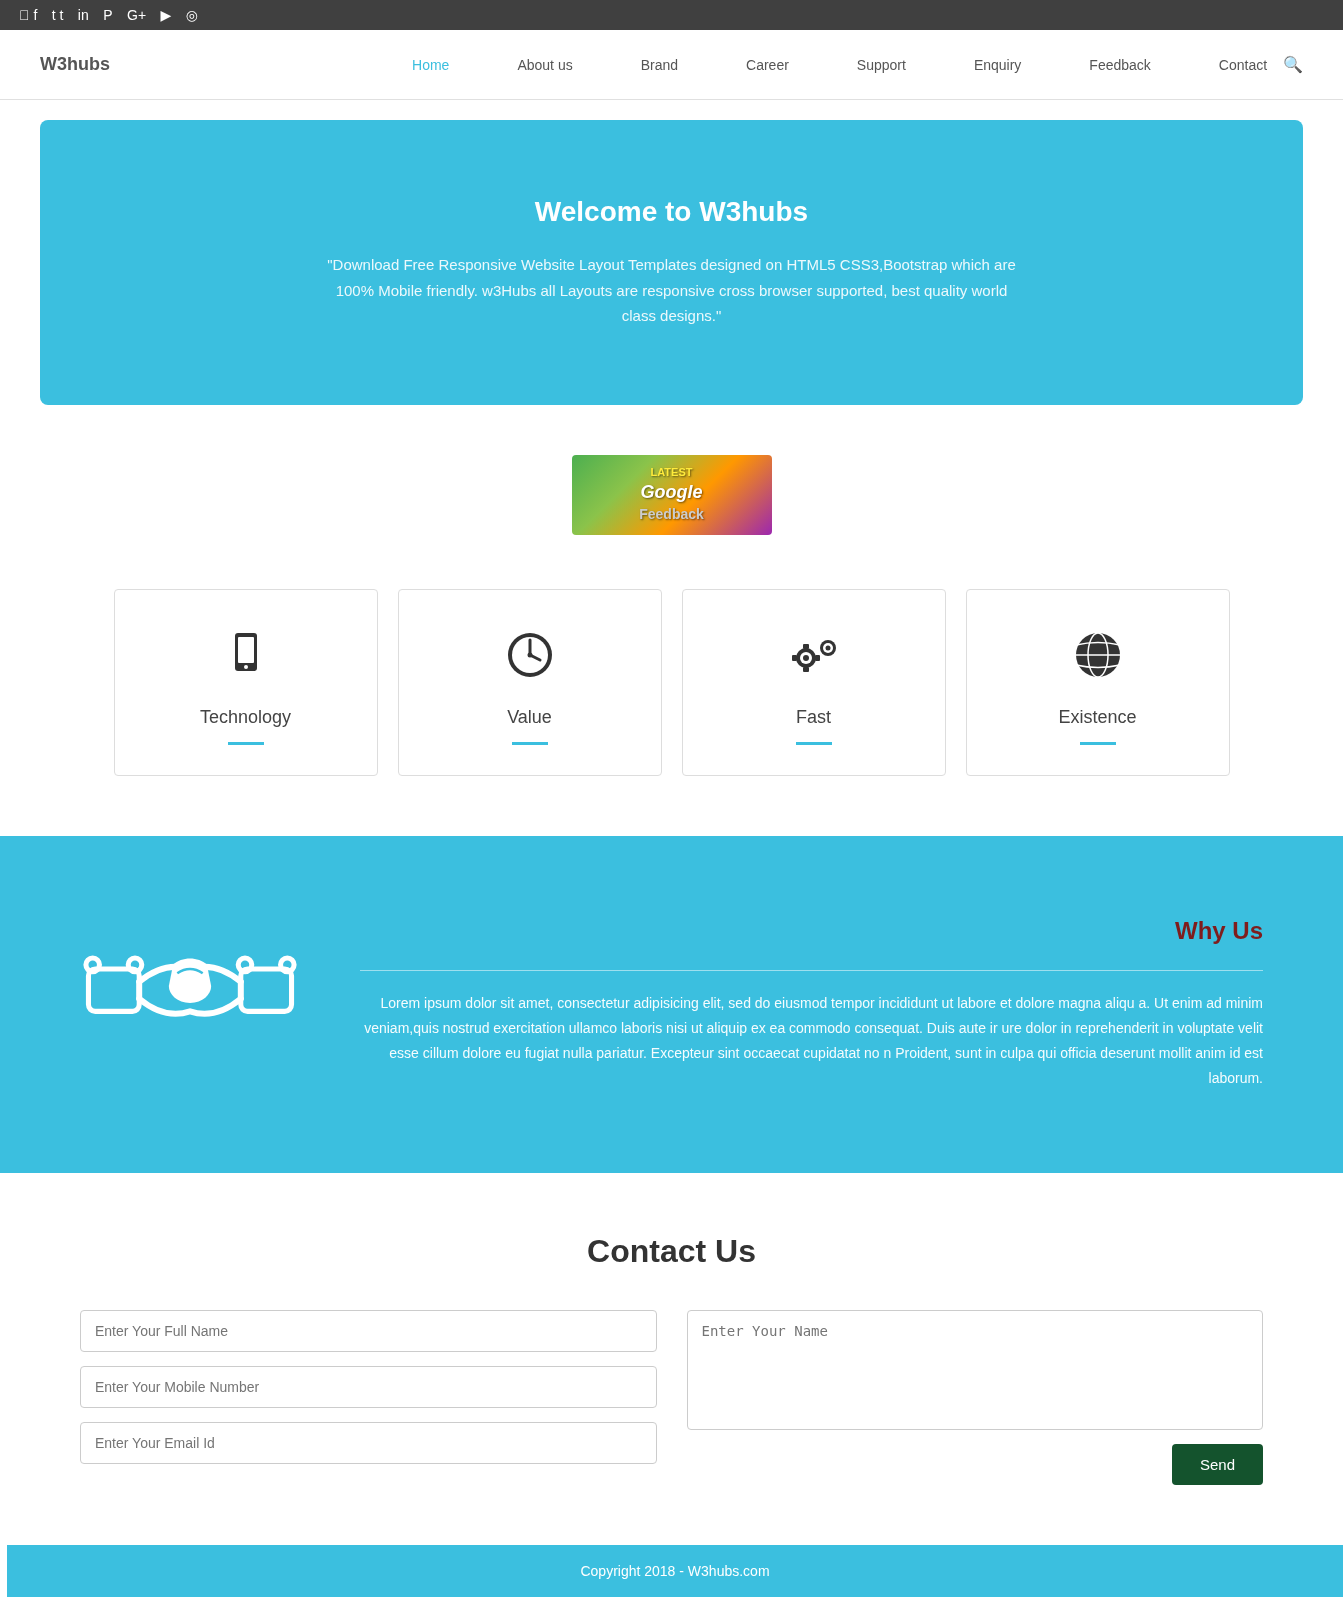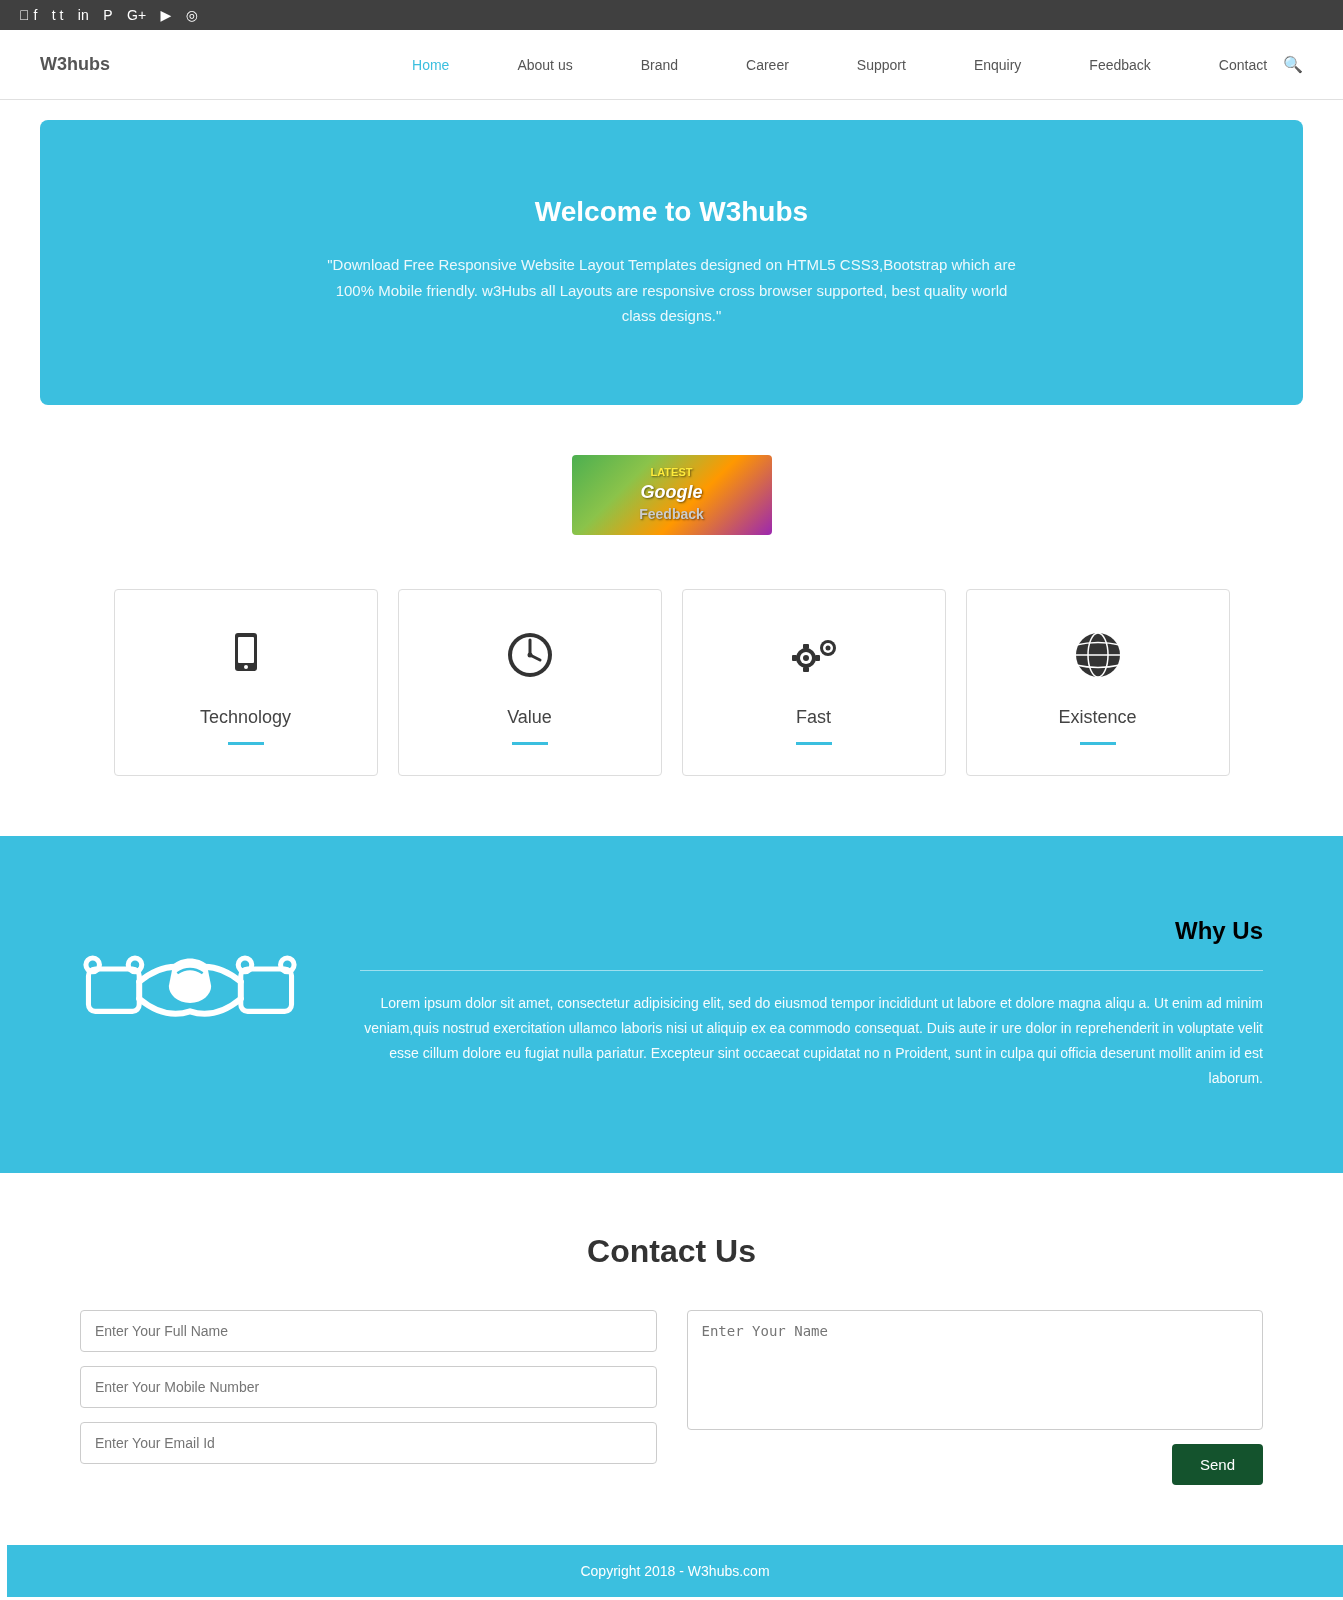--- a/index.html
+++ b/index.html
@@ -150,21 +150,21 @@
       text-align: center;
     }
     .handshake-svg {
       width: 220px;
       height: 180px;
     }
     .why-us-content {
       flex: 1;
     }
     .why-us-content h2 {
-      color: #000000;
+      color: #7f1d1d;
       font-size: 24px;
       font-weight: bold;
       text-align: right;
       margin-bottom: 25px;
     }
     .why-us-divider {
       border: none;
       border-top: 1px solid rgba(255,255,255,0.5);
       margin-bottom: 20px;
     }

